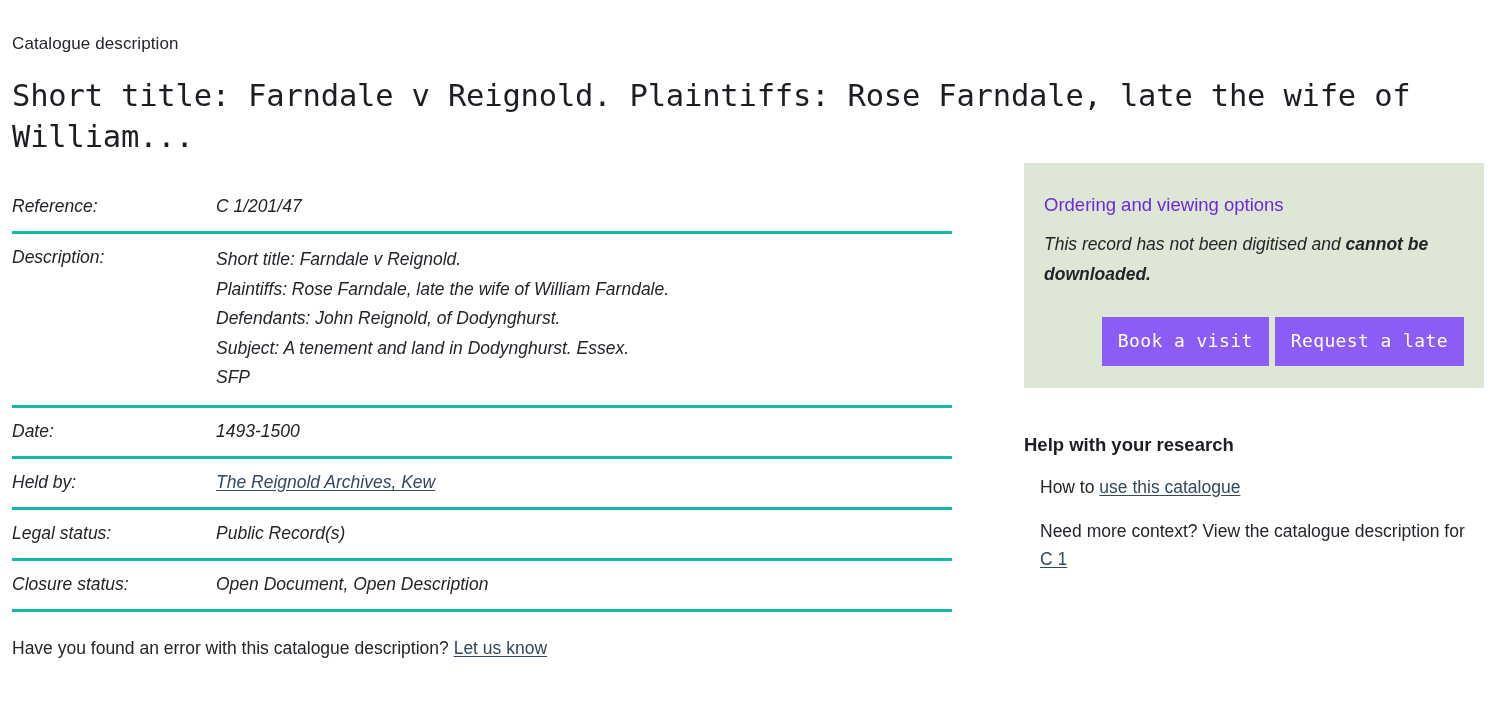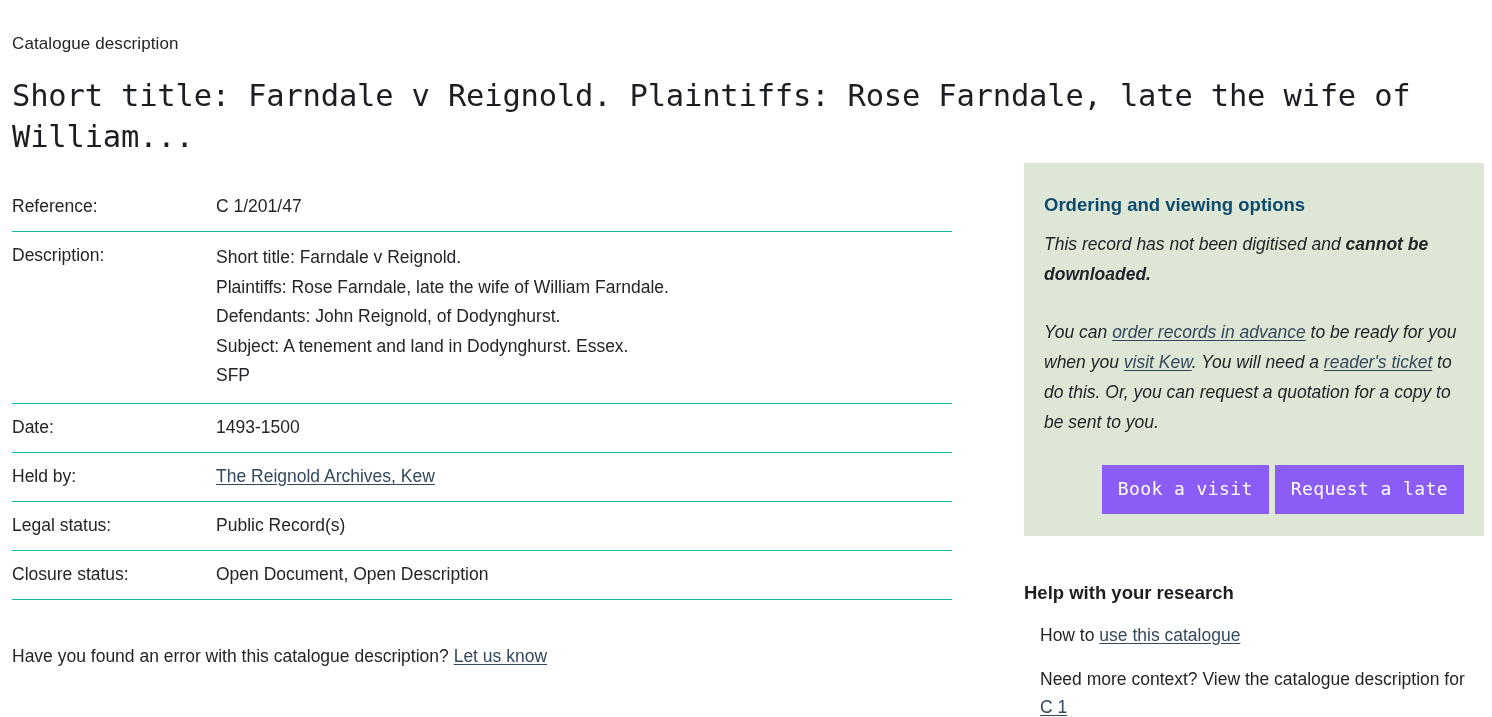--- a/index.html
+++ b/index.html
@@ -50,21 +50,22 @@
     width: 1420px;
   }
 
   
   .detail-table {
     margin-top: 26px;
     width: 940px;
     border-collapse: collapse;
   }
   .detail-table tr {
-    border-bottom: 1px solid #14b8a6;
+    border-bottom: 3px solid #14b8a6;
+    font-style: italic;
   }
   .detail-table tr:first-child {
     border-top: 0;
   }
   .detail-table th {
     text-align: left;
     font-weight: 400;
     font-size: 17.5px;
     line-height: 25px;
     color: #22252a;
@@ -86,21 +87,21 @@
     display: block;
   }
 
   a.link {
     color: #34495e;
     text-decoration: underline;
     text-underline-offset: 2px;
   }
 
   .error-note {
-    margin-top: 44px;
+    margin-top: 24px;
     font-size: 17.5px;
     line-height: 25px;
     color: #22252a;
   }
 
   
   .right-col {
     position: absolute;
     left: 1024px;
     top: 0;
@@ -110,22 +111,22 @@
   .order-panel {
     margin-top: 163px;
     background: #dee6d5;
     padding: 30px 20px 22px 20px;
     box-sizing: border-box;
     width: 460px;
   }
   .panel-heading {
     font-size: 18.5px;
     line-height: 24px;
-    font-weight: 700;
-    color: #0c4a6e;
+    font-weight: 400;
+    color: #6d28d9;
     margin: 0 0 12px 0;
   }
   .panel-para {
     font-size: 17.5px;
     line-height: 30px;
     color: #22252a;
     margin: 0;
     font-style: italic;
   }
   .panel-para.second {
@@ -226,21 +227,20 @@
 
   </div>
 
   <div class="right-col">
 
     <div class="order-panel">
       <div class="panel-heading">Ordering and viewing options</div>
 
       <p class="panel-para"><span>This record has not been digitised and </span><b>cannot be downloaded.</b></p>
 
-      <p class="panel-para second"><span>You can </span><a class="link" href="#">order records in advance</a><span> to be ready for you when you </span><a class="link" href="#">visit Kew</a><span>. You will need a </span><a class="link" href="#">reader's ticket</a><span> to do this. Or, you can request a quotation for a copy to be sent to you.</span></p>
 
       <div class="btn-row">
         <button class="btn">Book a visit</button>
         <button class="btn">Request a late</button>
       </div>
     </div>
 
     <div class="help-block">
       <div class="help-heading">Help with your research</div>
 

